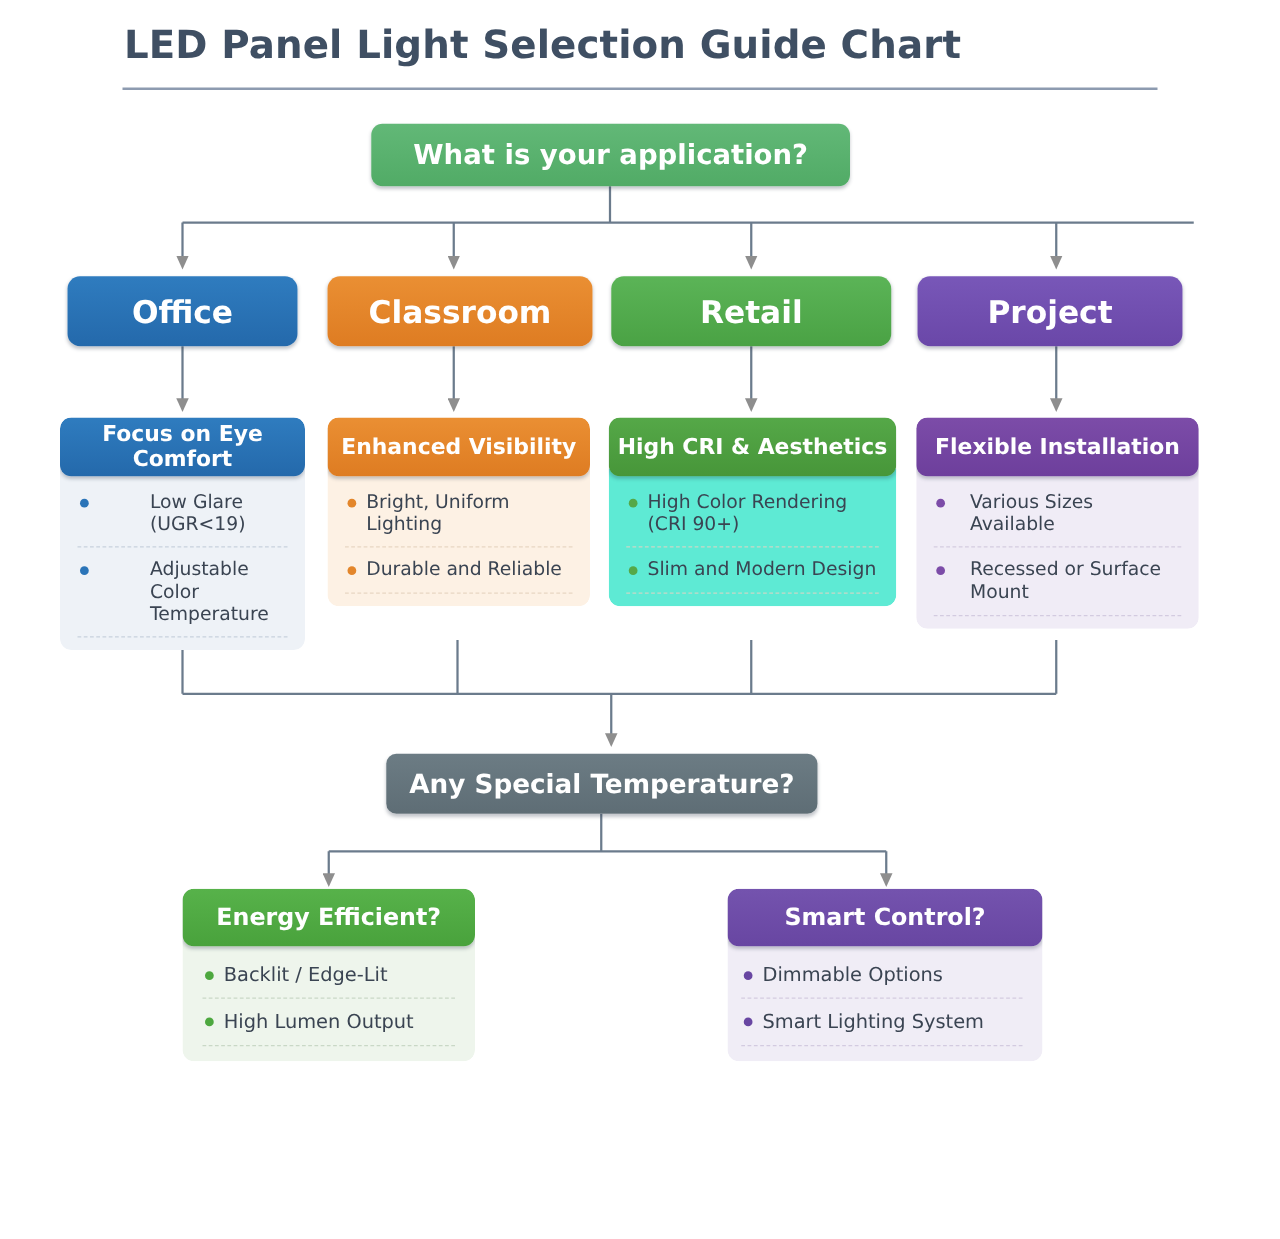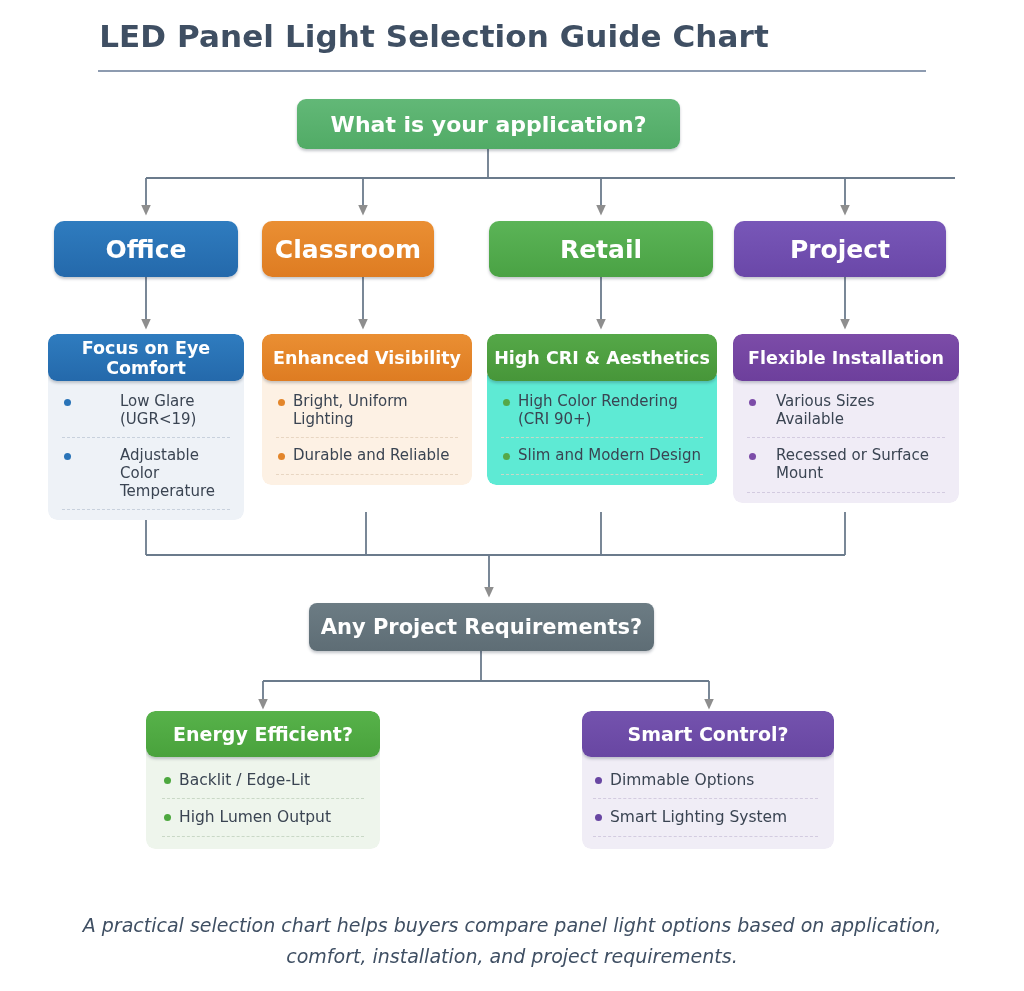--- a/index.html
+++ b/index.html
@@ -75,21 +75,21 @@
     background: linear-gradient(180deg, #62b877 0%, #51ab66 100%);
   }
 
   .cat-node {
     top: 221px;
     height: 56px;
     font-size: 25px;
     border-radius: 10px;
   }
   #cat-office   { left: 54px;  width: 184px; background: linear-gradient(180deg,#2f7cbf 0%,#2469ab 100%); }
-  #cat-classroom{ left: 262px; width: 172px; background: linear-gradient(180deg,#ea8f33 0%,#de7c22 100%); }
+  #cat-classroom{ left: 262px; width: 212px; background: linear-gradient(180deg,#ea8f33 0%,#de7c22 100%); }
   #cat-retail   { left: 489px; width: 224px; background: linear-gradient(180deg,#5bb457 0%,#4aa244 100%); }
   #cat-project  { left: 734px; width: 212px; background: linear-gradient(180deg,#7857b8 0%,#6a47a8 100%); }
 
   
   .card {
     position: absolute;
     top: 334px;
     border-radius: 9px;
     overflow: hidden;
     box-sizing: border-box;
@@ -308,21 +308,21 @@
         <span class="dot"></span>
         <span>Various Sizes Available</span>
       </div>
       <div class="feat">
         <span class="dot"></span>
         <span>Recessed or Surface Mount</span>
       </div>
     </div>
   </div>
 
-  <div class="pill" id="special-node">Any Project Requirements?</div>
+  <div class="pill" id="special-node">Any Special Temperature?</div>
 
   <div class="card bcard" id="card-energy">
     <div class="card-head">Energy Efficient?</div>
     <div class="card-body">
       <div class="feat">
         <span class="dot"></span>
         <span>Backlit / Edge-Lit</span>
       </div>
       <div class="feat">
         <span class="dot"></span>
@@ -338,15 +338,14 @@
         <span class="dot"></span>
         <span>Dimmable Options</span>
       </div>
       <div class="feat">
         <span class="dot"></span>
         <span>Smart Lighting System</span>
       </div>
     </div>
   </div>
 
-  <div class="caption">A practical selection chart helps buyers compare panel light options based on application, comfort, installation, and project requirements.</div>
 
 </div>
 
 </body></html>

